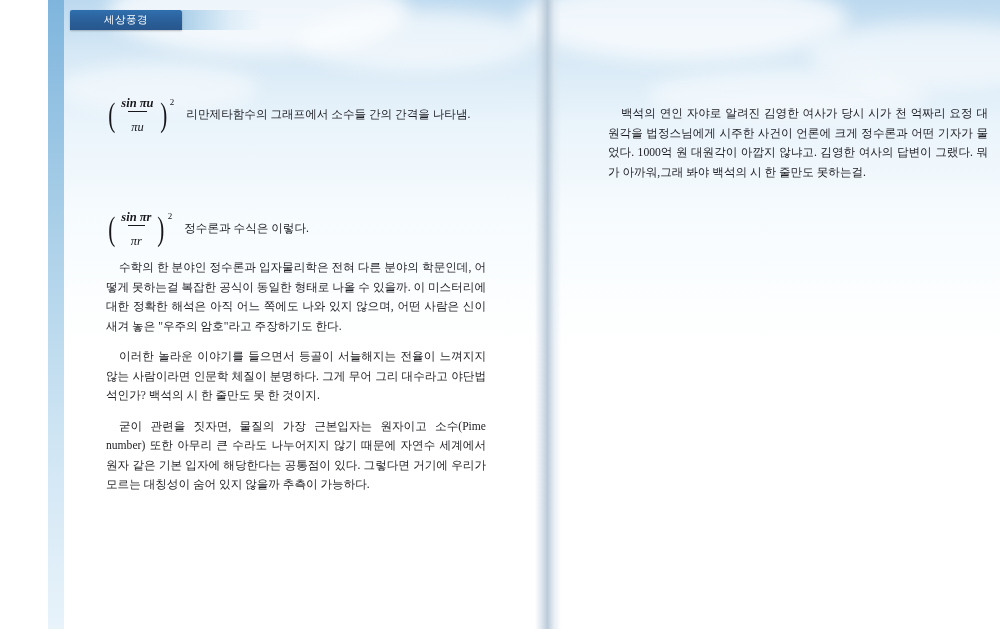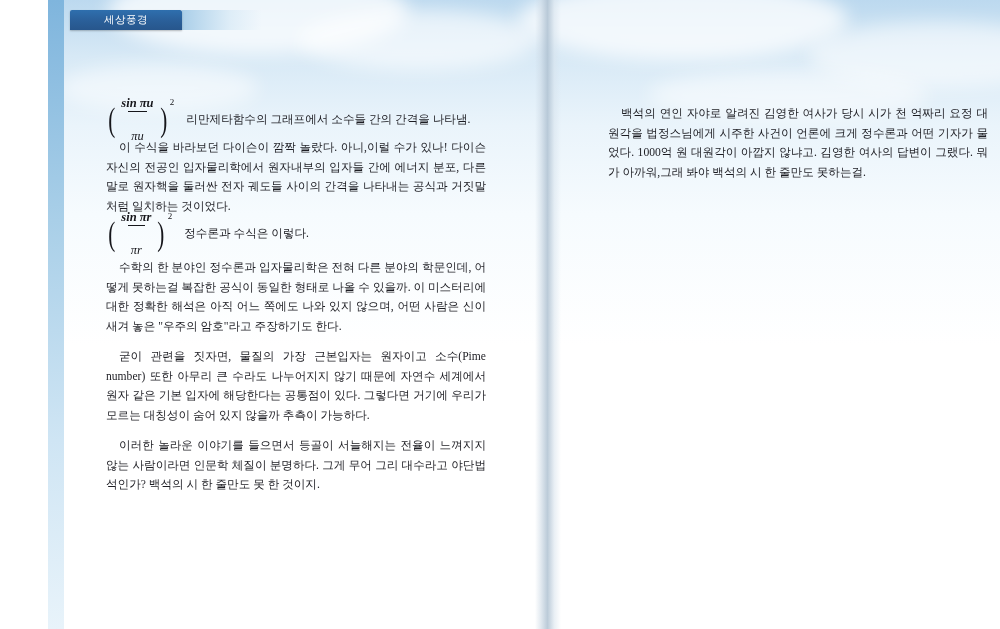--- a/index.html
+++ b/index.html
@@ -143,21 +143,21 @@
   .frac {
     display: inline-flex;
     flex-direction: column;
     align-items: center;
     font-style: italic;
     font-size: 12.5px;
     line-height: 14px;
     padding: 0 1px;
   }
   .frac .num { padding: 0 3px 1px 3px; font-weight: bold; }
-  .frac .den { padding: 17px 3px 0 3px; border-top: 1px solid #16161b; }
+  .frac .den { padding: 8px 3px 0 3px; border-top: 1px solid #16161b; }
   .sup {
     font-size: 9px;
     align-self: flex-start;
     margin-top: -3px;
     margin-left: 1px;
   }
   .formula-caption {
     font-size: 11.6px;
     color: #1c1c22;
     line-height: 19.5px;
@@ -201,43 +201,40 @@
             <span class="num">sin πu</span>
             <span class="den">πu</span>
           </span>
           <span class="paren">)</span>
           <span class="sup">2</span>
         </span>
         <span class="formula-caption">리만제타함수의 그래프에서 소수들 간의 간격을 나타냄.</span>
       </div>
     </div>
 
-    <div class="body-text left-block-2">
-      <p class="para">이 수식을 바라보던 다이슨이 깜짝 놀랐다. 아니,이럴 수가 있나! 다이슨 자신의 전공인 입자물리학에서 원자내부의 입자들 간에 에너지 분포, 다른 말로 원자핵을 둘러싼 전자 궤도들 사이의 간격을 나타내는 공식과 거짓말처럼 일치하는 것이었다.</p>
-    </div>
 
     <div class="body-text left-block-3">
       <div class="formula-row">
         <span class="formula">
           <span class="paren">(</span>
           <span class="frac">
             <span class="num">sin πr</span>
             <span class="den">πr</span>
           </span>
           <span class="paren">)</span>
           <span class="sup">2</span>
         </span>
         <span class="formula-caption">정수론과 수식은 이렇다.</span>
       </div>
     </div>
 
     <div class="body-text left-block-4">
       <p class="para">수학의 한 분야인 정수론과 입자물리학은 전혀 다른 분야의 학문인데, 어떻게 못하는걸 복잡한 공식이 동일한 형태로 나올 수 있을까. 이 미스터리에 대한 정확한 해석은 아직 어느 쪽에도 나와 있지 않으며, 어떤 사람은 신이 새겨 놓은 "우주의 암호"라고 주장하기도 한다.</p>
+      <p class="para">이러한 놀라운 이야기를 들으면서 등골이 서늘해지는 전율이 느껴지지 않는 사람이라면 인문학 체질이 분명하다. 그게 무어 그리 대수라고 야단법석인가? 백석의 시 한 줄만도 못 한 것이지.</p>
       <p class="para">굳이 관련을 짓자면, 물질의 가장 근본입자는 원자이고 소수(Pime number) 또한 아무리 큰 수라도 나누어지지 않기 때문에 자연수 세계에서 원자 같은 기본 입자에 해당한다는 공통점이 있다. 그렇다면 거기에 우리가 모르는 대칭성이 숨어 있지 않을까 추측이 가능하다.</p>
-      <p class="para">이러한 놀라운 이야기를 들으면서 등골이 서늘해지는 전율이 느껴지지 않는 사람이라면 인문학 체질이 분명하다. 그게 무어 그리 대수라고 야단법석인가? 백석의 시 한 줄만도 못 한 것이지.</p>
     </div>
 
   </div>
 
   <div class="page page-right">
     <div class="body-text right-block-1">
       <p class="para">백석의 연인 자야로 알려진 김영한 여사가 당시 시가 천 억짜리 요정 대원각을 법정스님에게 시주한 사건이 언론에 크게 정수론과 어떤 기자가 물었다. 1000억 원 대원각이 아깝지 않냐고. 김영한 여사의 답변이 그랬다. 뭐가 아까워,그래 봐야 백석의 시 한 줄만도 못하는걸.</p>
     </div>
   </div>
 

